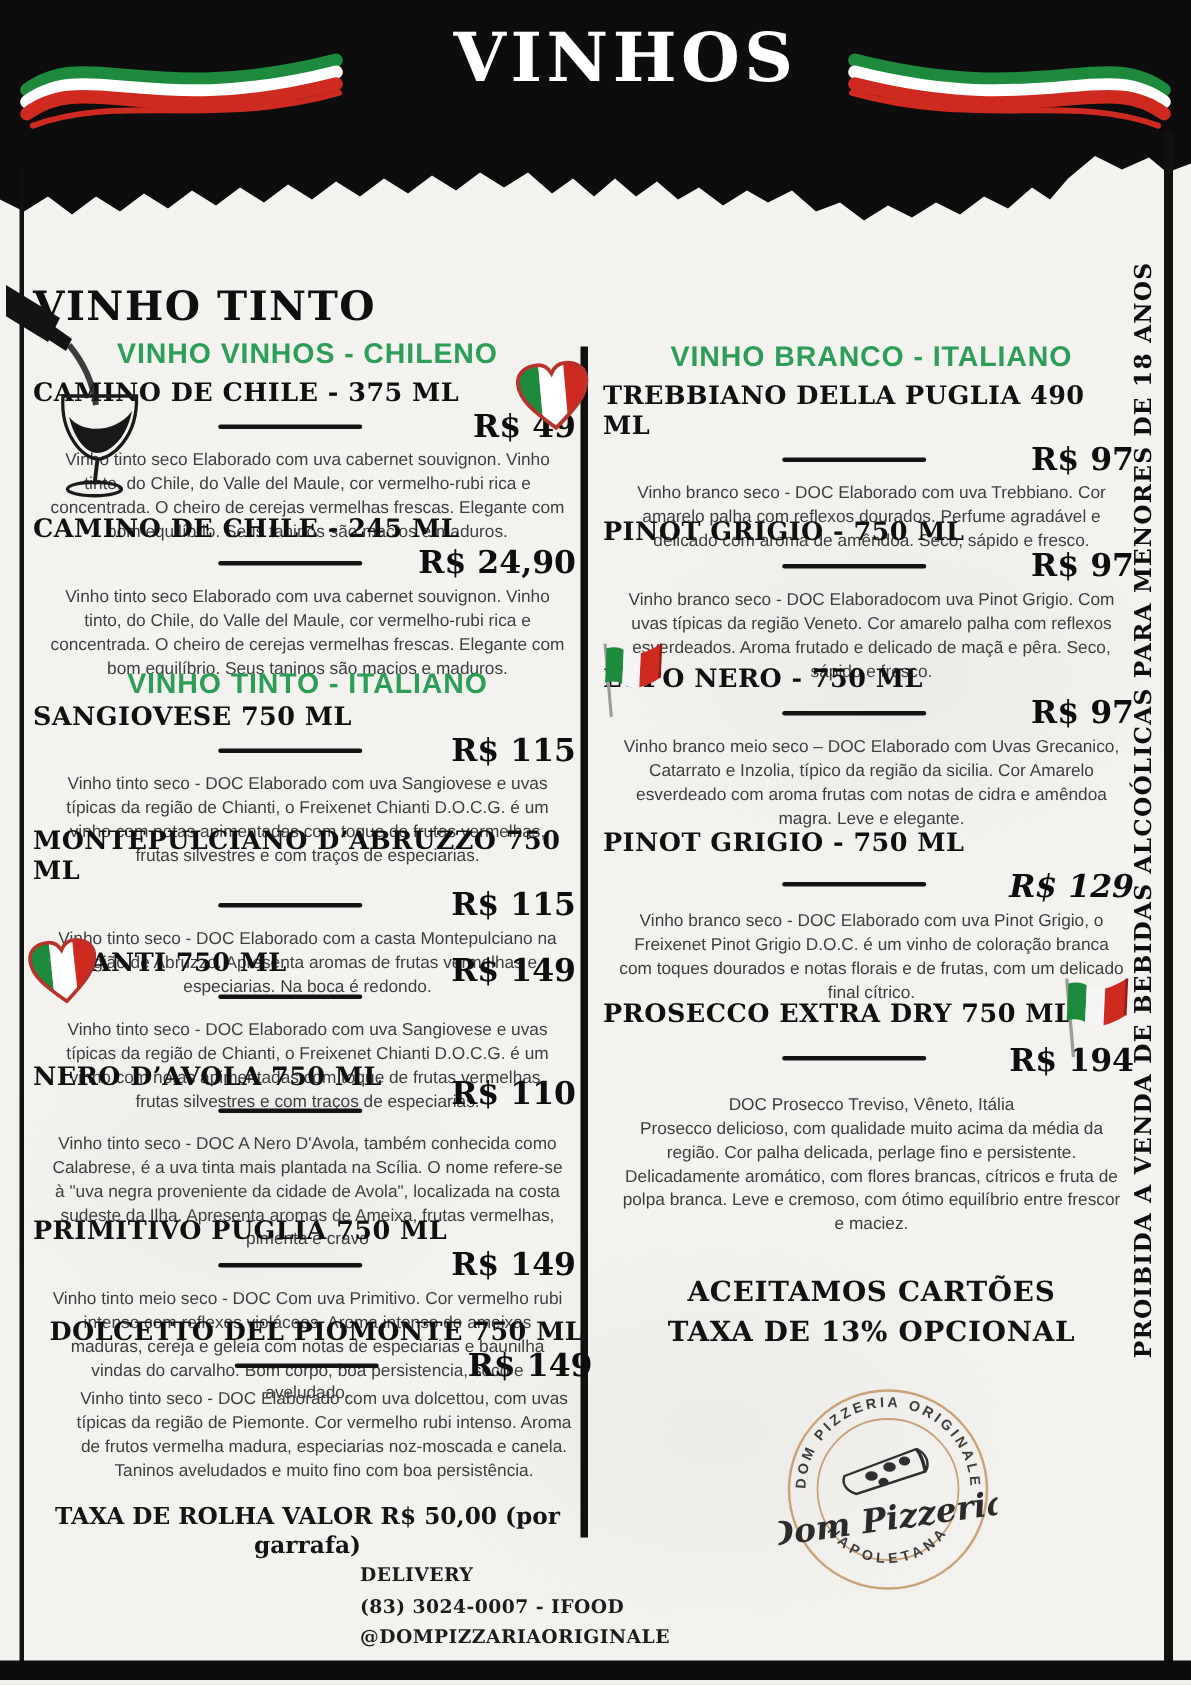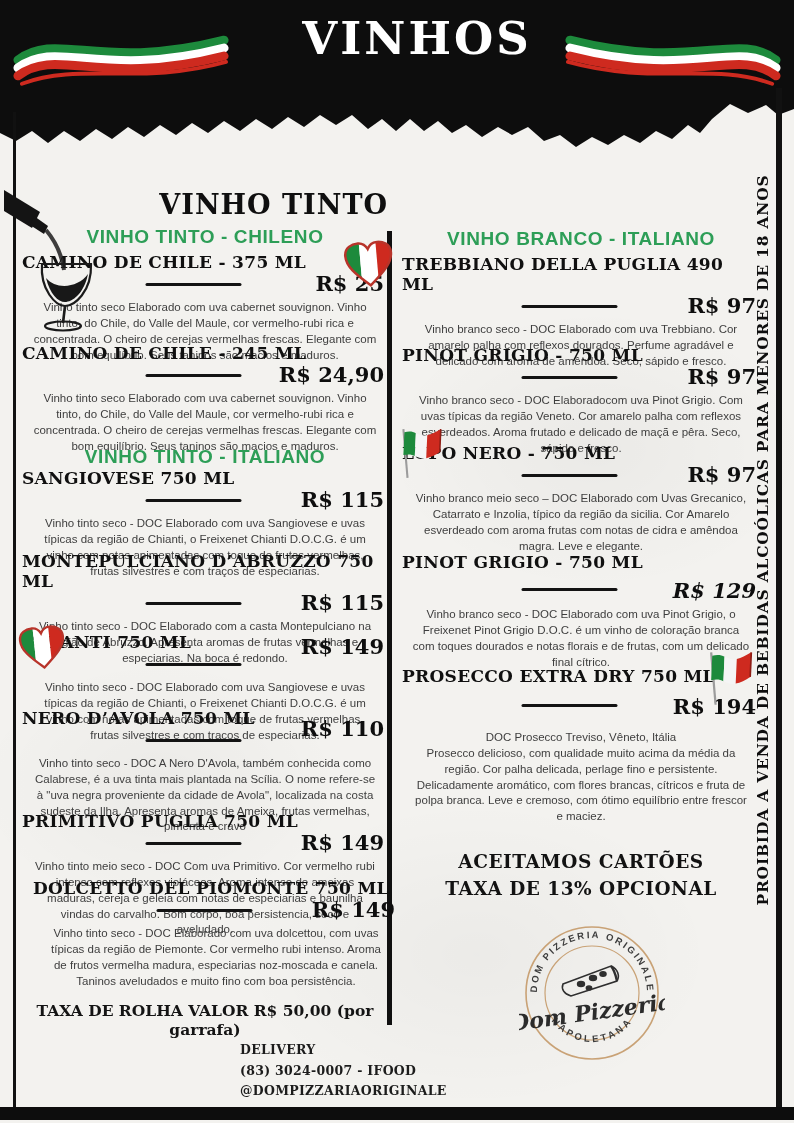--- a/index.html
+++ b/index.html
@@ -27,21 +27,21 @@
   
   .border-left  { position: absolute; left: 13px;  top: 112px; width: 3px;  height: 998px; background: #111; }
   .border-right { position: absolute; left: 776px; top: 88px;  width: 6px;  height: 1022px; background: #111; }
   .bottom-bar   { position: absolute; left: 0; top: 1107px; width: 794px; height: 13px; background: #0d0d0d; }
   .divider      { position: absolute; left: 387px; top: 231px; width: 5px; height: 794px; background: #101010; }
   
   .wine-col { position: absolute; top: 185px; }
   .col-red   { left: 22px;  width: 366px; height: 860px; }
   .col-white { left: 402px; width: 358px; height: 860px; }
   .col-heading {
-    position: absolute; left: 0; width: 100%; text-align: right;
+    position: absolute; left: 0; width: 100%; text-align: left;
     font-family: "DejaVu Serif", serif; font-weight: bold; font-size: 27px;
     letter-spacing: 1px; color: #0f0f0f;
   }
   .col-sub {
     position: absolute; left: 0; width: 100%; text-align: center;
     font-family: "Liberation Sans", sans-serif; font-weight: bold; font-size: 19px;
     letter-spacing: 0.6px; color: #2d9e57;
   }
   .wine-item { position: absolute; left: 0; width: 100%; }
   .wine-name {
@@ -161,27 +161,27 @@
   <svg class="icon-abs" style="left:703px; top:649px; width:52px; height:58px;" viewBox="0 0 46 52">
     <line x1="7" y1="3" x2="11" y2="50" stroke="#9c9c9c" stroke-width="2"></line>
     <path d="M8,6 C12,5 16,5 19,7 L18,29 C15,27 11,27 7,28 Z" fill="#1d8a3c"></path>
     <path d="M19,7 C23,9 27,10 30,9 L29,31 C26,32 22,31 18,29 Z" fill="#f5f5f5"></path>
     <path d="M30,9 C34,8 38,6 43,3 L42,25 C38,28 33,30 29,31 Z" fill="#ce2a1f"></path>
     <path d="M43,3 L42,25" stroke="#8f1d15" stroke-width="1.5"></path>
   </svg>
 
   <div class="wine-col col-red">
     <div class="col-heading" style="top:4px;">VINHO TINTO</div>
-    <div class="col-sub" style="top:41px;">VINHO TINTO - CHILENO</div>
+    <div class="col-sub" style="top:41px;">VINHO VINHOS - CHILENO</div>
 
     <div class="wine-item" style="top:67px;">
       <div class="wine-name">CAMINO DE CHILE -  375 ML</div>
       <div class="price-row">
           <span class="rule"></span>
-          <span class="price">R$ 25</span>
+          <span class="price">R$ 49</span>
         </div>
       <p class="desc">Vinho tinto seco Elaborado com uva cabernet souvignon. Vinho tinto, do Chile, do Valle del Maule, cor vermelho-rubi rica e concentrada. O cheiro de cerejas vermelhas frescas. Elegante com bom equilíbrio. Seus taninos são macios e maduros.</p>
     </div>
 
     <div class="wine-item" style="top:158px;">
       <div class="wine-name">CAMINO DE CHILE -  245 ML</div>
       <div class="price-row">
           <span class="rule"></span>
           <span class="price">R$ 24,90</span>
         </div>

